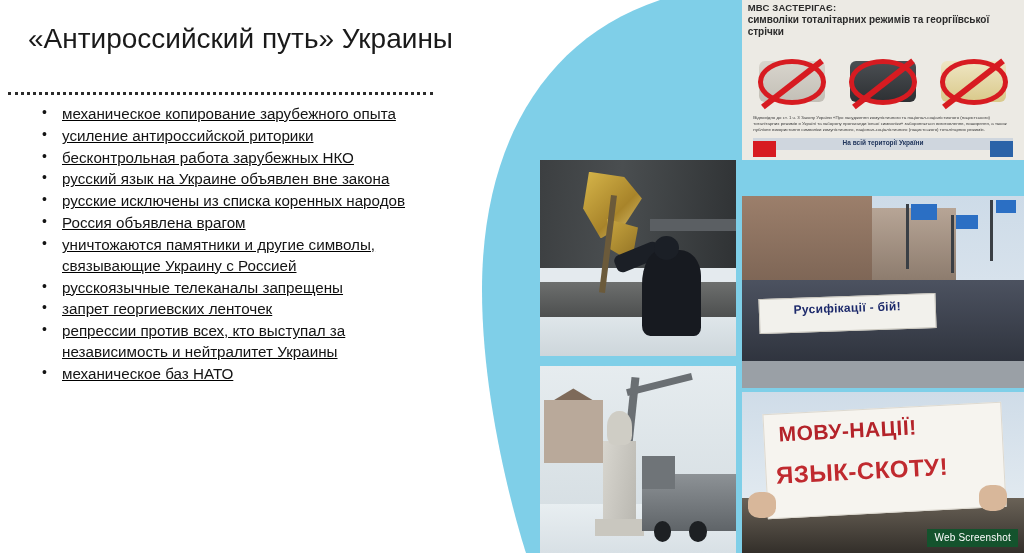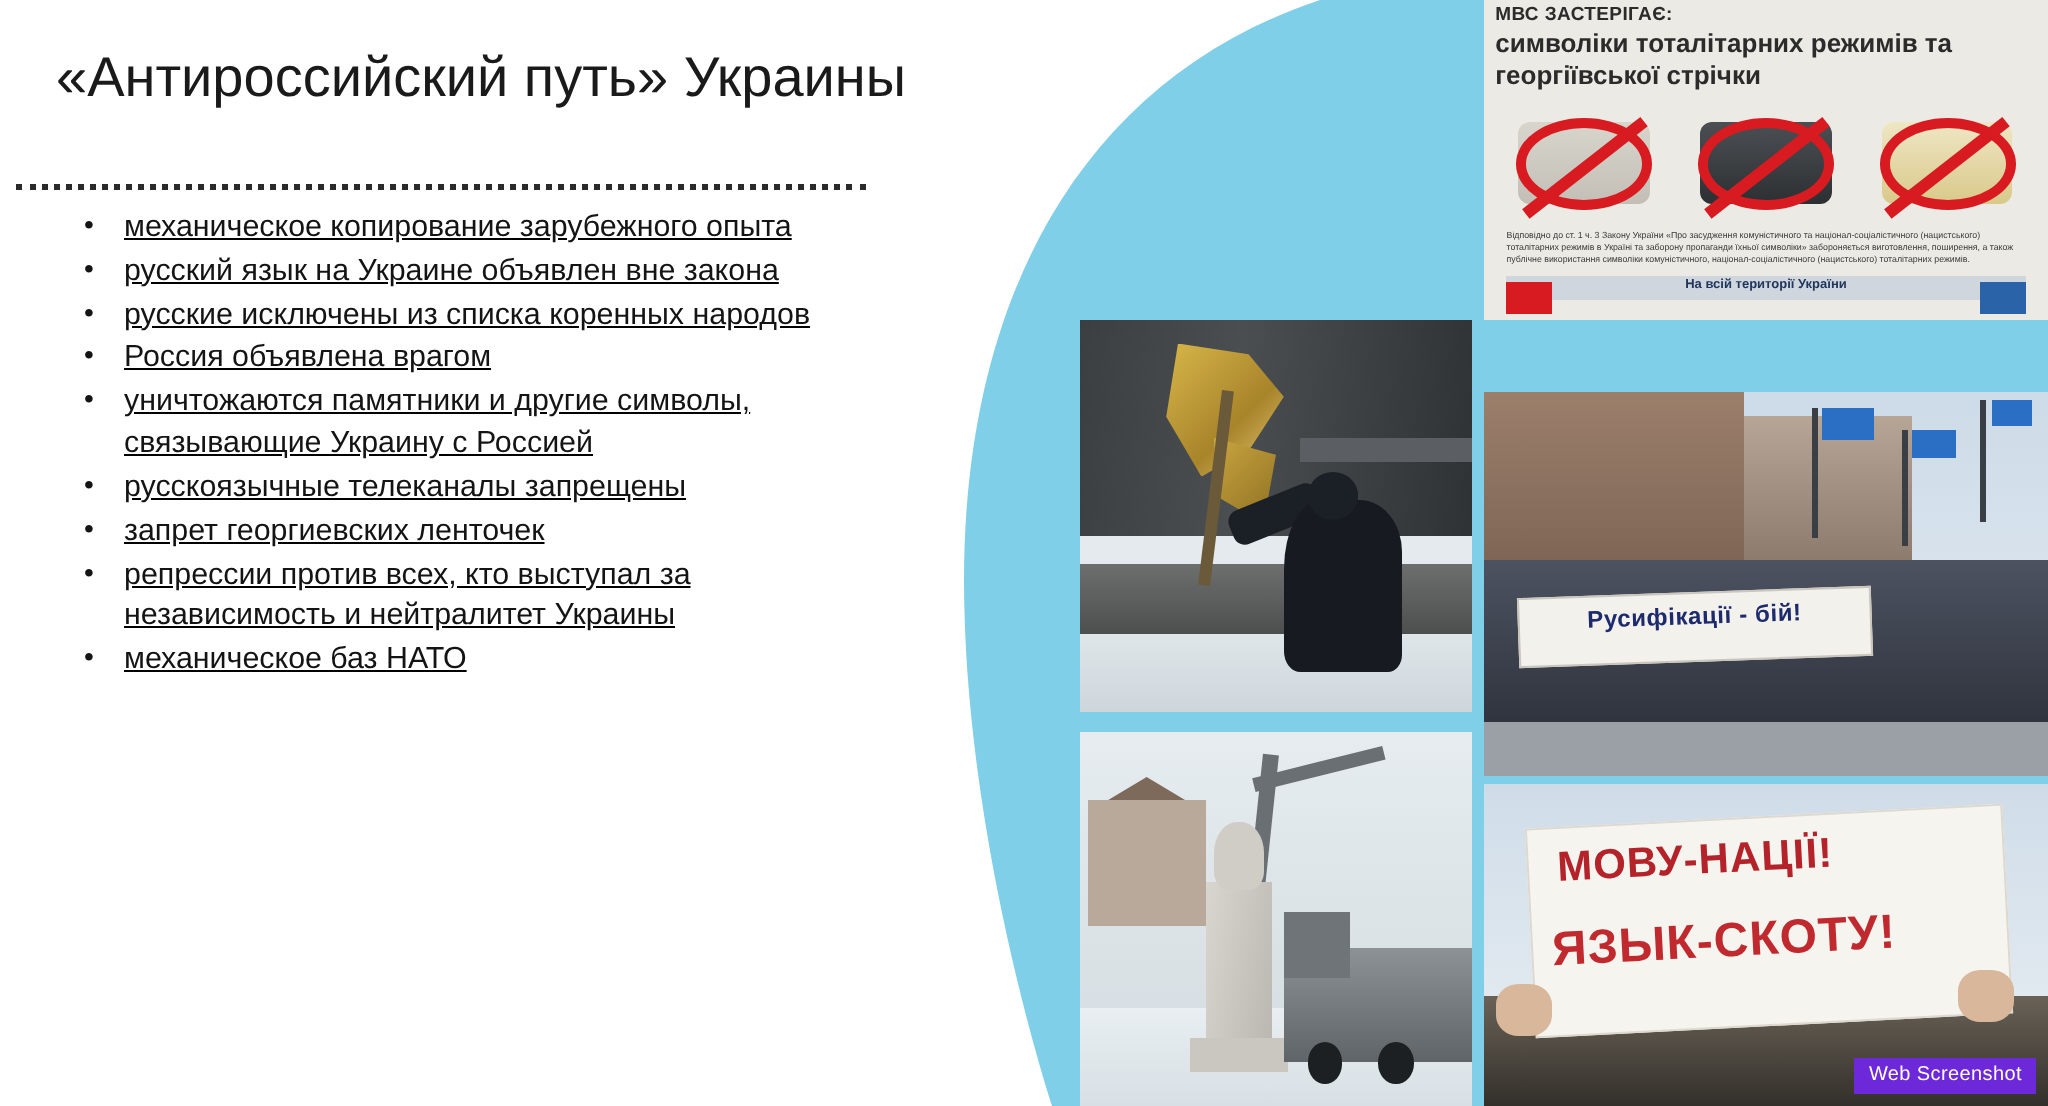--- a/index.html
+++ b/index.html
@@ -168,21 +168,21 @@
     background:#6a6f73; transform:rotate(6deg); }
   .bst-boom2 { position:absolute; left:44%; top:8%; width:34%; height:4%;
     background:#6a6f73; transform:rotate(-14deg); }
 
   
   .poster { position:absolute; inset:0; background:#eceae4; }
   .poster-head { position:absolute; left:2%; top:2%; right:2%;
     color:#d71b21; font-weight:bold; line-height:1.1; }
   .poster-l1 { font-size:9.5px; letter-spacing:.2px; color:#2b2b2b; font-weight:bold;}
   .poster-l2 { font-size:17px; color:#d71b21; font-weight:bold; }
-  .poster-l3 { font-size:13px; color:#2b2b2b; font-weight:bold; line-height:1.25; }
+  .poster-l3 { font-size:10px; color:#2b2b2b; font-weight:bold; line-height:1.25; }
   .poster-signs { position:absolute; left:4%; top:36%; right:4%; height:32%;
     display:flex; justify-content:space-between; }
   .sign { position:relative; width:30%; height:100%; }
   .sign-inner { position:absolute; left:8%; top:6%; width:84%; height:80%;
     border-radius:6px; }
   .s1 { background:linear-gradient(#d8d5cd,#c3bfb6); }
   .s2 { background:linear-gradient(#4b4f53,#2d3033); }
   .s3 { background:linear-gradient(#efe6c4,#d9c98a); }
   .no-circle { position:absolute; left:6%; top:2%; width:88%; height:90%;
     border:5px solid #d71b21; border-radius:50%; box-sizing:border-box; }
@@ -227,21 +227,21 @@
   .bn-t2 { position:absolute; left:4%; top:46%; font-size:24px; font-weight:bold;
     color:#c02a2f; letter-spacing:.5px; }
   .bn-hand { position:absolute; width:10%; height:16%; background:#d8b79a;
     border-radius:40%; }
 
   
   .watermark {
     position: absolute;
     right: 6px;
     bottom: 6px;
-    background: #6d28d9;
+    background: #14532d;
     color: #ffffff;
     font-size: 10px;
     padding: 3px 7px 4px 7px;
     letter-spacing: .2px;
   }
 </style>
 </head>
 <body>
 
 <div class="slide">
@@ -251,20 +251,22 @@
       <path d="M594,0 L594,553 L96,553 C96,553 52,420 52,290 C52,150 110,40 230,0 Z" fill="#7fcfe8"></path>
       <path d="M594,0 L594,553 L150,553 C150,553 112,420 112,292 C112,158 168,48 286,0 Z" fill="#a9e0f0" opacity="0.0"></path>
     </svg>
   </div>
 
   <div class="title">«Антироссийский путь» Украины</div>
   <div class="dotted-rule"></div>
 
   <ul class="bullets">
     <li>механическое копирование зарубежного опыта</li>
+    <li>усиление антироссийской риторики</li>
+    <li>бесконтрольная работа зарубежных НКО</li>
     <li>русский язык на Украине объявлен вне закона</li>
     <li>русские исключены из списка коренных народов</li>
     <li>Россия объявлена врагом</li>
     <li>уничтожаются памятники и другие символы, связывающие Украину с Россией</li>
     <li>русскоязычные телеканалы запрещены</li>
     <li>запрет георгиевских ленточек</li>
     <li>репрессии против всех, кто выступал за независимость и нейтралитет Украины</li>
     <li>механическое баз НАТО</li>
   </ul>
 

